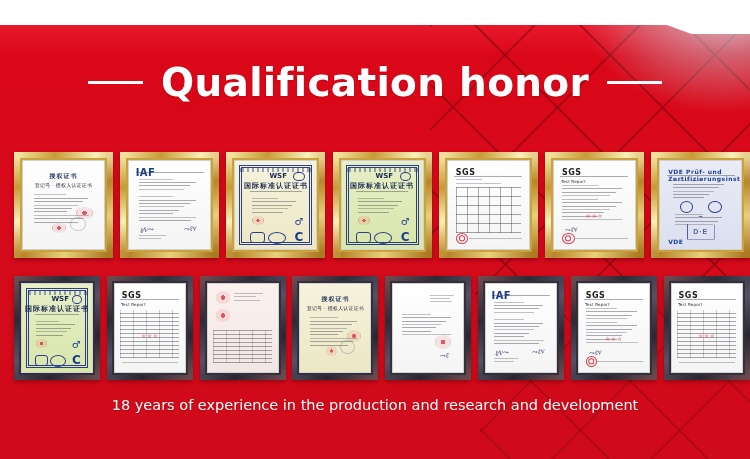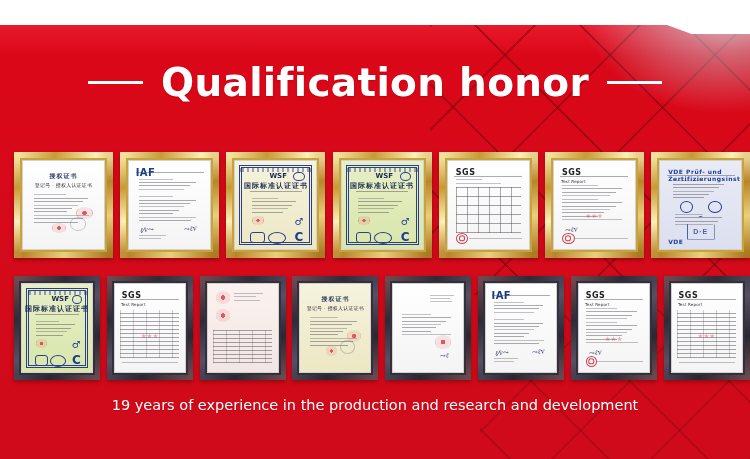--- a/index.html
+++ b/index.html
@@ -541,16 +541,16 @@
             <div class="hdr" style="left:9%;text-align:left;top:20%;font-size:4px">Test Report</div>
             <div class="tbl" style="top:30%;height:54%"></div>
             <div class="wm" style="top:55%">★★★</div>
             <div class="ln s" style="position:absolute;left:10%;right:10%;bottom:7%"></div>
           </div>
         </div>
       </div>
     </div>
 
   <div class="subtitle">
-    <div>19 years of experience in the production and research and development</div>
+    <div>18 years of experience in the production and research and development</div>
   </div>
 
 </div>
 
 </body></html>

